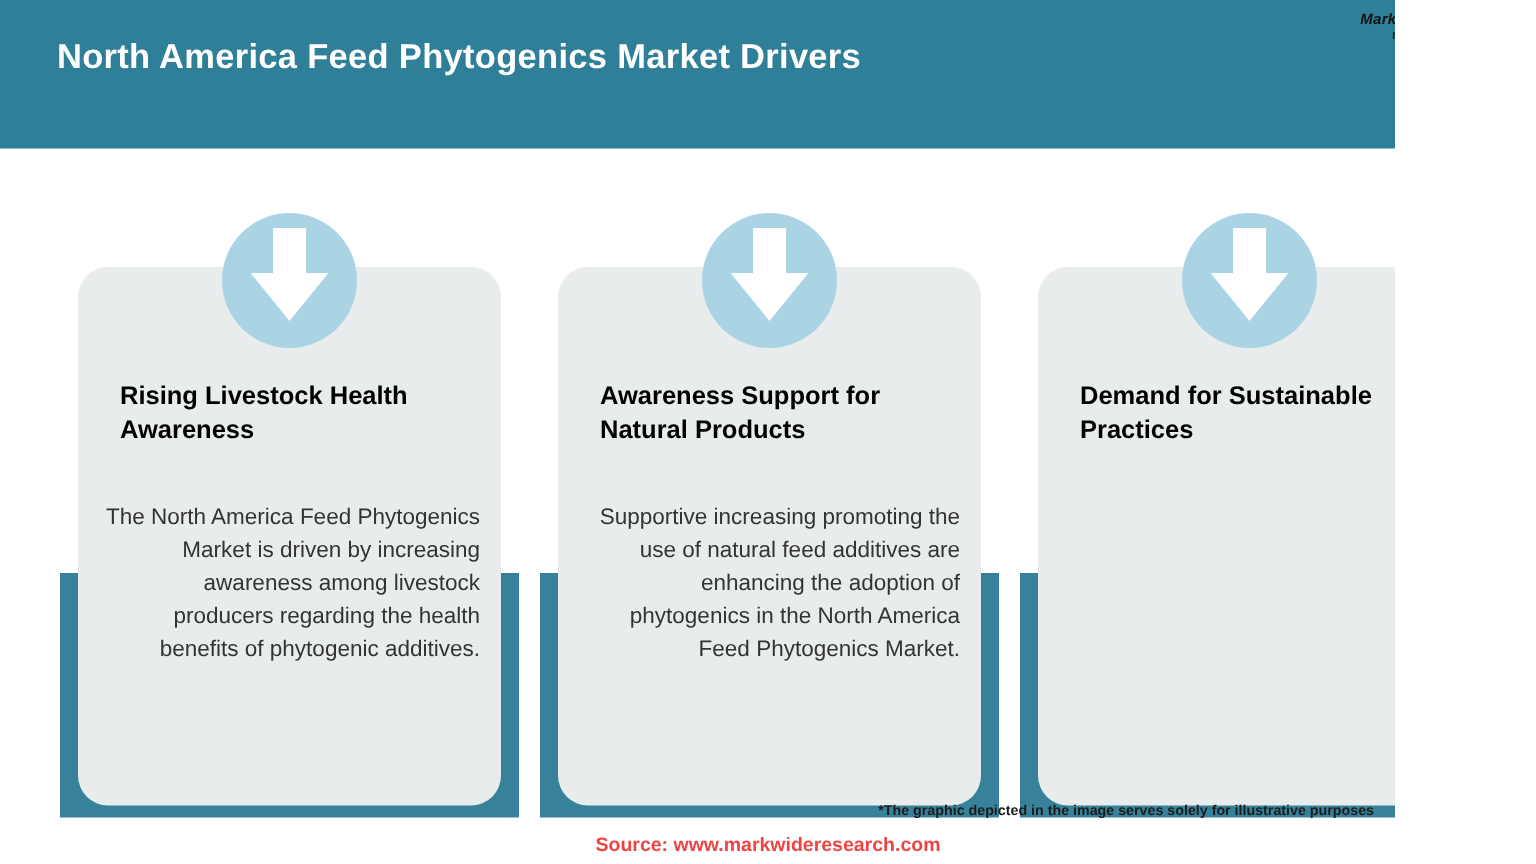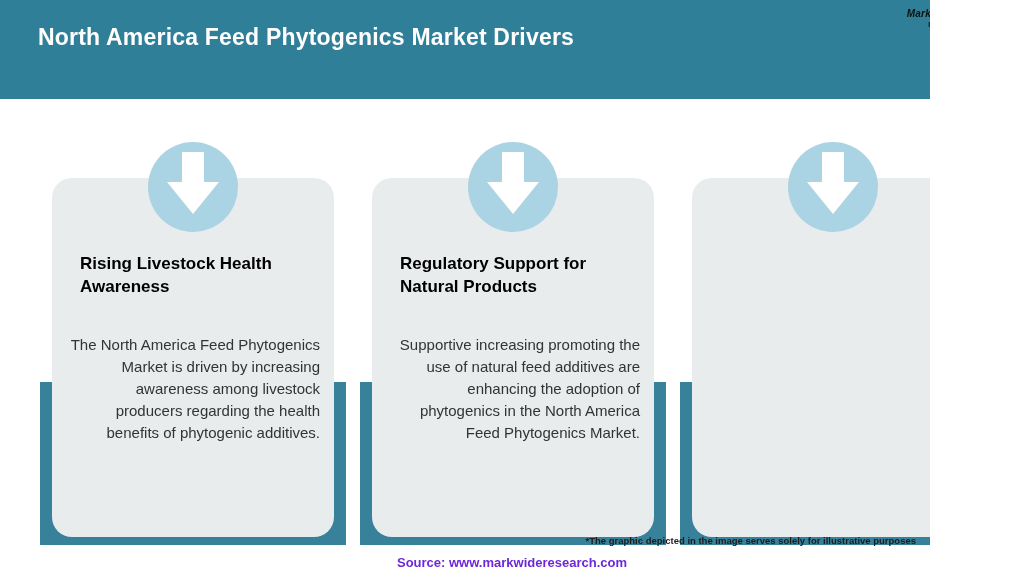--- a/index.html
+++ b/index.html
@@ -63,21 +63,21 @@
     text-align:left; color:#000000;
   }
   .card-desc{
     margin:36px 0 0 0;
     font-size:15px; line-height:22px; color:#333333;
     text-align:right;
   }
   
   .footer-source{
     position:absolute; left:0; top:555px; width:1024px;
-    text-align:center; font-size:13px; font-weight:bold; color:#6d28d9;
+    text-align:center; font-size:13px; font-weight:bold; color:#ef4444;
   }
   .footer-disclaimer{
     position:absolute; right:14px; top:535px;
     font-size:9.5px; color:#1c1c1c; font-weight:bold;
   }
 </style>
 </head>
 <body>
 
 <div class="page">
@@ -103,34 +103,35 @@
       <svg width="52" height="62" viewBox="0 0 52 62">
           <rect x="15" y="0" width="22" height="32" fill="#ffffff"></rect>
           <polygon points="0,30 52,30 26,62" fill="#ffffff"></polygon>
         </svg>
     </div>
   </div>
 
   <div class="card-col col-2">
     <div class="card-backing"></div>
     <div class="card-panel">
-      <h2 class="card-title">Regulatory Support for Natural Products</h2>
+      <h2 class="card-title">Awareness Support for Natural Products</h2>
       <p class="card-desc">Supportive increasing promoting the use of natural feed additives are enhancing the adoption of phytogenics in the North America Feed Phytogenics Market.</p>
     </div>
     <div class="arrow-circle">
       <svg width="52" height="62" viewBox="0 0 52 62">
           <rect x="15" y="0" width="22" height="32" fill="#ffffff"></rect>
           <polygon points="0,30 52,30 26,62" fill="#ffffff"></polygon>
         </svg>
     </div>
   </div>
 
   <div class="card-col col-3">
     <div class="card-backing"></div>
     <div class="card-panel">
+      <h2 class="card-title">Demand for Sustainable Practices</h2>
     </div>
     <div class="arrow-circle">
       <svg width="52" height="62" viewBox="0 0 52 62">
           <rect x="15" y="0" width="22" height="32" fill="#ffffff"></rect>
           <polygon points="0,30 52,30 26,62" fill="#ffffff"></polygon>
         </svg>
     </div>
   </div>
 
   <div class="footer-source">Source: www.markwideresearch.com</div>

